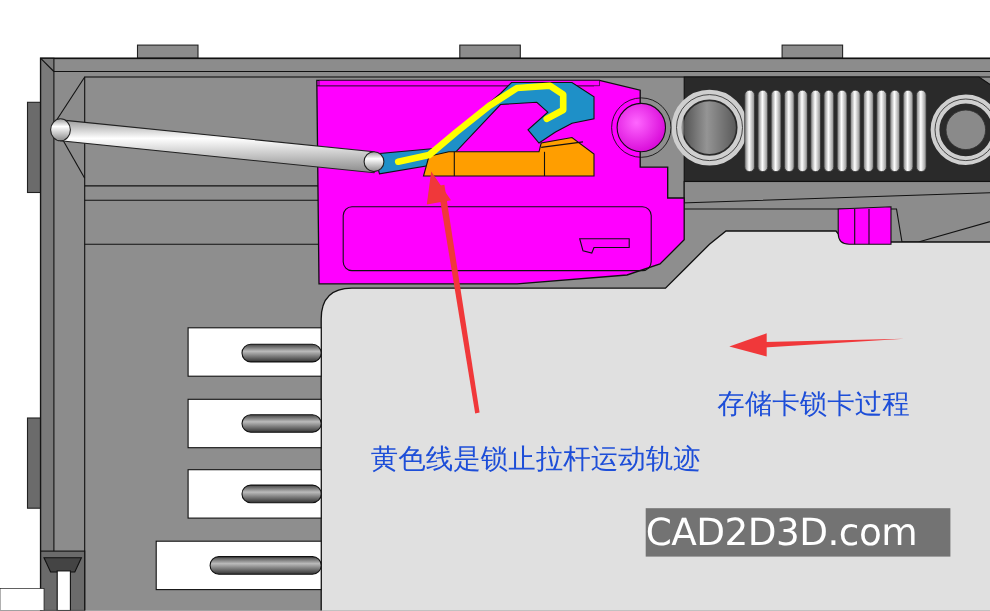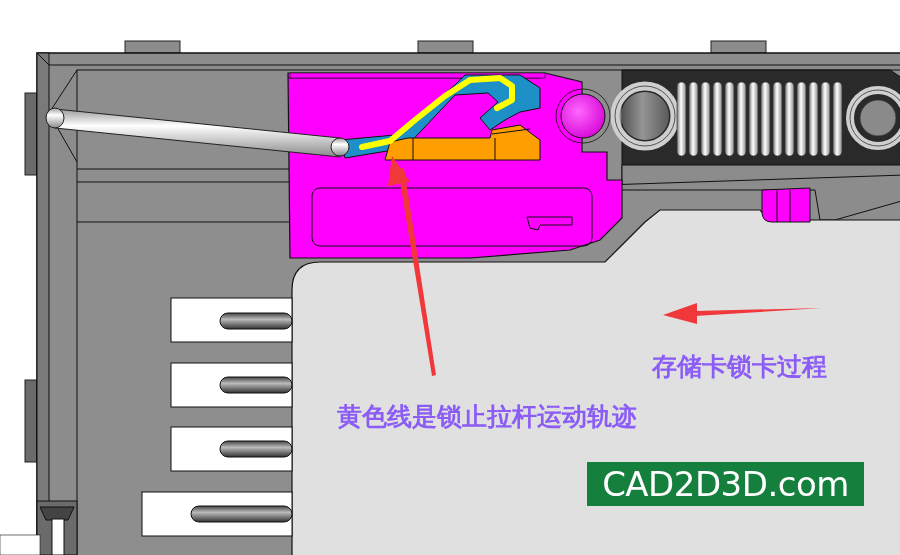--- a/index.html
+++ b/index.html
@@ -1,20 +1,20 @@
 <!DOCTYPE html>
 <html><head>
 <meta charset="utf-8">
 <style>
   html,body{margin:0;padding:0;background:#ffffff;}
   body{width:900px;height:555px;position:relative;overflow:hidden;font-family:"DejaVu Sans",sans-serif;}
   svg.scene{position:absolute;left:0;top:0;}
-  .label{position:absolute;color:#8b5cf6;font-family:"DejaVu Sans",sans-serif;font-size:25px;white-space:nowrap;letter-spacing:0px;font-weight:bold;}
-  .watermark{position:absolute;left:587px;top:462px;width:277px;height:44px;background:#15803d;color:#ffffff;
-    font-family:"DejaVu Sans",sans-serif;font-size:34px;line-height:44px;text-align:center;letter-spacing:-0.5px;}
+  .label{position:absolute;color:#1d4ed8;font-family:"DejaVu Sans",sans-serif;font-size:25px;white-space:nowrap;letter-spacing:0px;}
+  .watermark{position:absolute;left:587px;top:462px;width:277px;height:44px;background:#737373;color:#ffffff;
+    font-family:"DejaVu Sans",sans-serif;font-size:34px;line-height:44px;text-align:left;letter-spacing:-0.5px;}
 </style>
 </head>
 <body>
 
 <svg class="scene" width="900" height="555" viewBox="0 0 900 555">
   <defs>
     <linearGradient id="rodGrad" x1="0" y1="0" x2="0" y2="1">
       <stop offset="0" stop-color="#9a9a9a"></stop>
       <stop offset="0.35" stop-color="#ffffff"></stop>
       <stop offset="1" stop-color="#8a8a8a"></stop>

